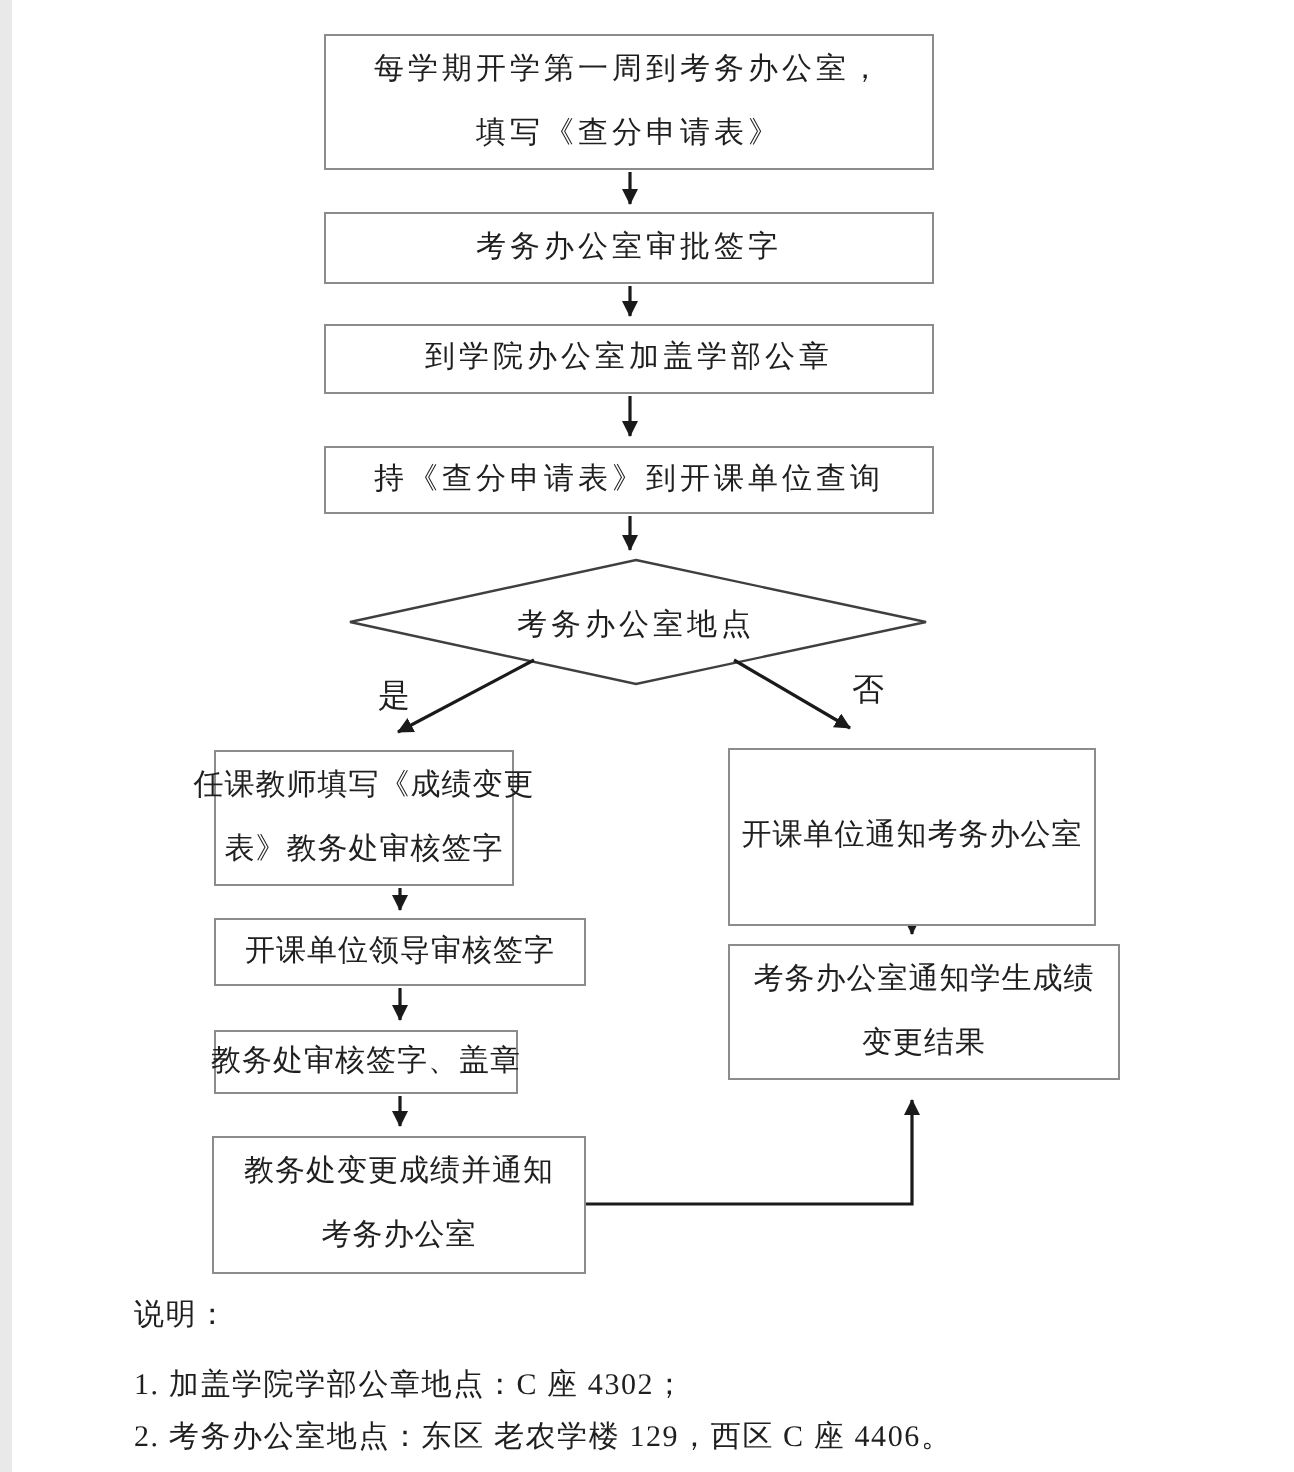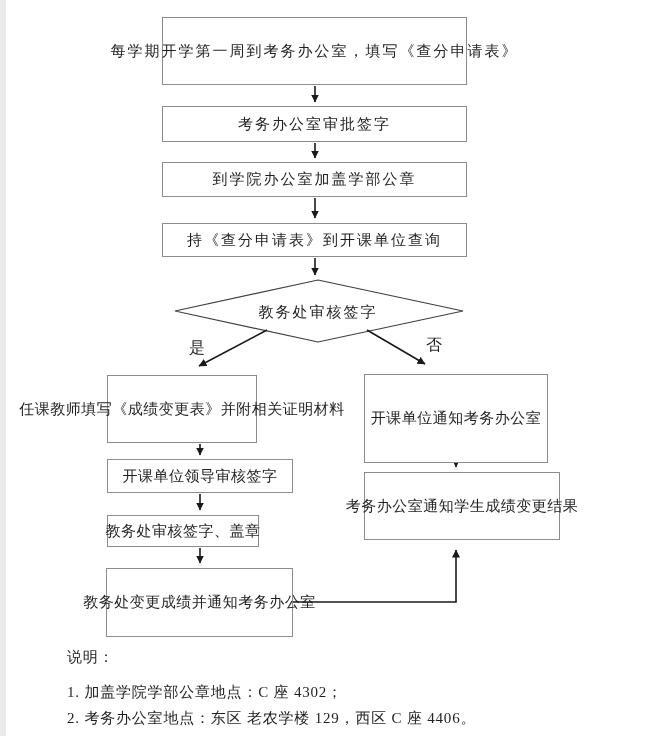--- a/index.html
+++ b/index.html
@@ -20,21 +20,21 @@
   .page{position:relative;width:647px;height:736px;background:var(--page-bg);}
   .edge-strip{position:absolute;left:0;top:0;width:6px;height:736px;background:var(--edge-strip);}
   svg.connector-layer{position:absolute;left:0;top:0;width:647px;height:736px;}
   .cline{stroke:var(--arrow-color);stroke-width:1.6;fill:none;}
   .ah{fill:var(--arrow-color);stroke:none;}
   .diamond-shape{stroke:var(--diamond-border);stroke-width:1.2;fill:none;}
   .box{
     position:absolute;box-sizing:border-box;
     border:1.5px solid var(--box-border);
     background:#fff;
-    display:flex;flex-direction:row;align-items:center;justify-content:center;
+    display:flex;flex-direction:column;align-items:center;justify-content:center;
     text-align:center;font-size:15px;line-height:21px;
     letter-spacing:0.5px;
   }
   .box.wide{letter-spacing:2px;}
   .box.two-line{row-gap:11px;}
   .flow-text{white-space:nowrap;}
   .decision-label{
     position:absolute;text-align:center;font-size:15px;letter-spacing:2px;white-space:nowrap;
   }
   .branch-label{position:absolute;font-size:16px;}
@@ -80,28 +80,28 @@
   </div>
 
   <div class="box wide" style="left:162px;top:162px;width:305px;height:35px">
     <div class="flow-text">到学院办公室加盖学部公章</div>
   </div>
 
   <div class="box wide" style="left:162px;top:223px;width:305px;height:34px">
     <div class="flow-text">持《查分申请表》到开课单位查询</div>
   </div>
 
-  <div class="decision-label" style="left:218px;top:303px;width:200px">教务处审核签字</div>
+  <div class="decision-label" style="left:218px;top:303px;width:200px">考务办公室地点</div>
 
   <div class="branch-label" style="left:189px;top:338px">是</div>
   <div class="branch-label" style="left:426px;top:335px">否</div>
 
   <div class="box two-line" style="left:107px;top:375px;width:150px;height:68px">
     <div class="flow-text">任课教师填写《成绩变更</div>
-    <div class="flow-text">表》并附相关证明材料</div>
+    <div class="flow-text">表》教务处审核签字</div>
   </div>
 
   <div class="box" style="left:107px;top:459px;width:186px;height:34px">
     <div class="flow-text">开课单位领导审核签字</div>
   </div>
 
   <div class="box" style="left:107px;top:515px;width:152px;height:32px">
     <div class="flow-text">教务处审核签字、盖章</div>
   </div>
 

